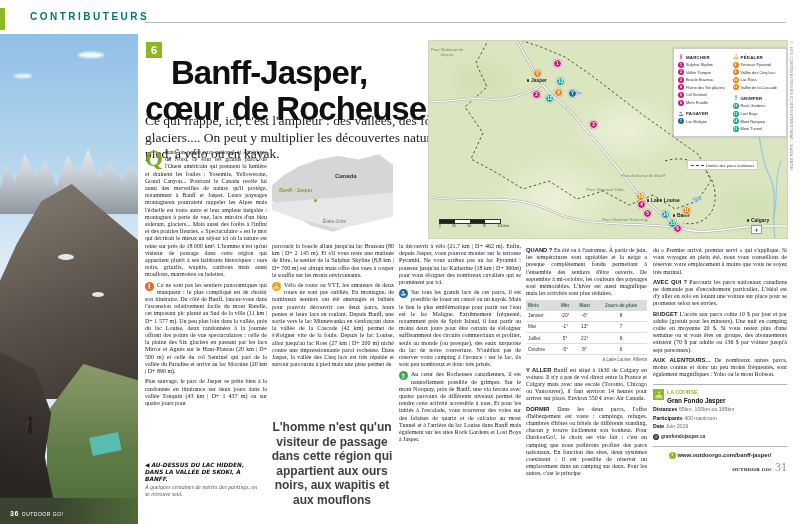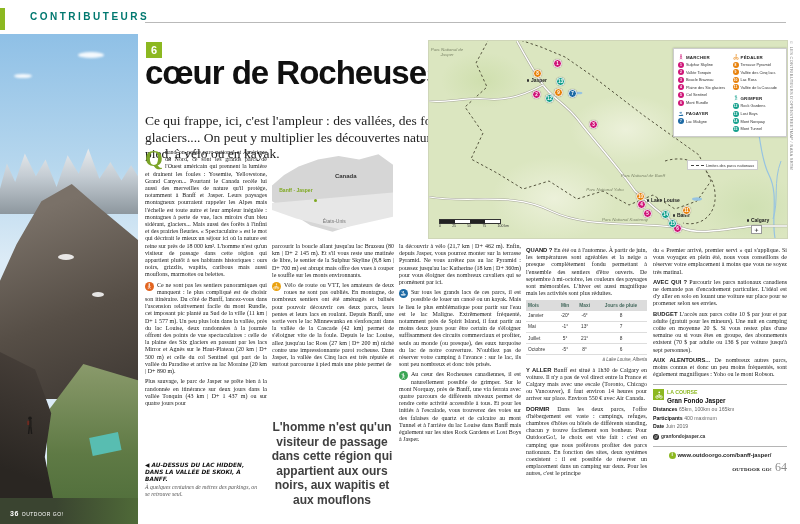--- a/index.html
+++ b/index.html
@@ -179,20 +179,21 @@
     </svg>
   </div>
   <div class="photo-foot">
     <b>36</b><span>OUTDOOR GO!</span>
   </div>
 </div>
 
 <div class="toprule"></div>
 <div class="badge6">6</div>
 <h1 class="h1">
+  <span class="l1">Banff-Jasper,</span>
   <span class="l2">cœur de Rocheuses</span>
 </h1>
 <div class="standfirst">Ce qui frappe, ici, c'est l'ampleur : des vallées, des forêts, des glaciers.... On peut y multiplier les découvertes nature à l'infini, à pied, à vélo ou en kayak.</div>
 
 <div class="col" style="left:145px;top:149px;">
   <p><span class="dropcap">Q</span><span>uand on pense parc national et Amérique du Nord, ce sont les grands parcs de l'Ouest américain qui prennent la lumière et drainent les foules : Yosemite, Yellowstone, Grand Canyon... Pourtant le Canada recèle lui aussi des merveilles de nature qu'il protège, notamment à Banff et Jasper. Leurs paysages montagneux pourraient rappeler les Alpes mais l'échelle est toute autre et leur ampleur inégalée : montagnes à perte de vue, lacs miroirs d'un bleu sidérant, glaciers... Mais aussi des forêts à l'infini et des prairies fleuries. « Spectaculaire » est le mot qui décrirait le mieux un séjour ici où la nature est reine sur près de 18 000 km². L'homme n'est qu'un visiteur de passage dans cette région qui appartient plutôt à ses habitants historiques : ours noirs, grizzlis, wapitis, caribous mais aussi mouflons, marmottes ou belettes.</span></p>
   <p><span class="picon ic-walk">
         <svg viewBox="0 0 12 12">
           <circle cx="6" cy="2" r="1.5" fill="#fff"></circle>
           <path d="M6 3.6 L6 7 M6 7 L4 10.6 M6 7 L8 10.6 M6 4.6 L3.8 6.4 M6 4.6 L8.2 6.2" stroke="#fff" stroke-width="1.1" fill="none" stroke-linecap="round"></path>
@@ -311,21 +312,21 @@
     <div class="course-row"><span class="cl">Distances</span> <span class="cv">65km, 100km ou 165km</span></div>
     <div class="course-row"><span class="cl">Participants</span> <span class="cv">400 maximum</span></div>
     <div class="course-row"><span class="cl">Date</span> <span class="cv">Juin 2019</span></div>
     <div class="course-site">
         <span class="site-ico">@</span>
         <span>granfondojasper.ca</span>
       </div>
   </div>
   <div class="footlink"><span class="fl-ico">i</span><span>www.outdoorgo.com/banff-jasper/</span></div>
   <div class="pagefoot">
-    <span class="pf-brand">OUTDOOR GO!</span><span class="pf-num">64</span>
+    <span class="pf-brand">OUTDOOR GO!</span><span class="pf-num">31</span>
   </div>
 </div>
 
 <div class="map">
   <svg class="geo" width="358" height="197" viewBox="0 0 358 197">
     <path d="M60,-2 L47,22 L58,46 L36,66 L54,92 L42,118 L68,132 L94,148 L120,140 L148,158 L174,150 L200,164 L224,154 L246,168 L268,160 L282,140 L270,114 L242,94 L214,74 L188,54 L162,34 L136,16 L112,6 L88,-2" fill="none" stroke="#55543e" stroke-width="1" stroke-dasharray="2.5,2.5"></path>
     <path d="M236,120 C262,112 284,128 286,152 C288,174 272,186 254,182" fill="none" stroke="#55543e" stroke-width="1" stroke-dasharray="2.5,2.5"></path>
     <path d="M318,58 C334,84 328,110 340,134 C350,154 342,176 346,197" fill="none" stroke="#96c3e2" stroke-width="1.2"></path>
     <path d="M300,20 C308,40 318,48 320,60" fill="none" stroke="#96c3e2" stroke-width="1"></path>
     <path d="M352,120 C344,140 350,160 344,178" fill="none" stroke="#96c3e2" stroke-width="1"></path>

